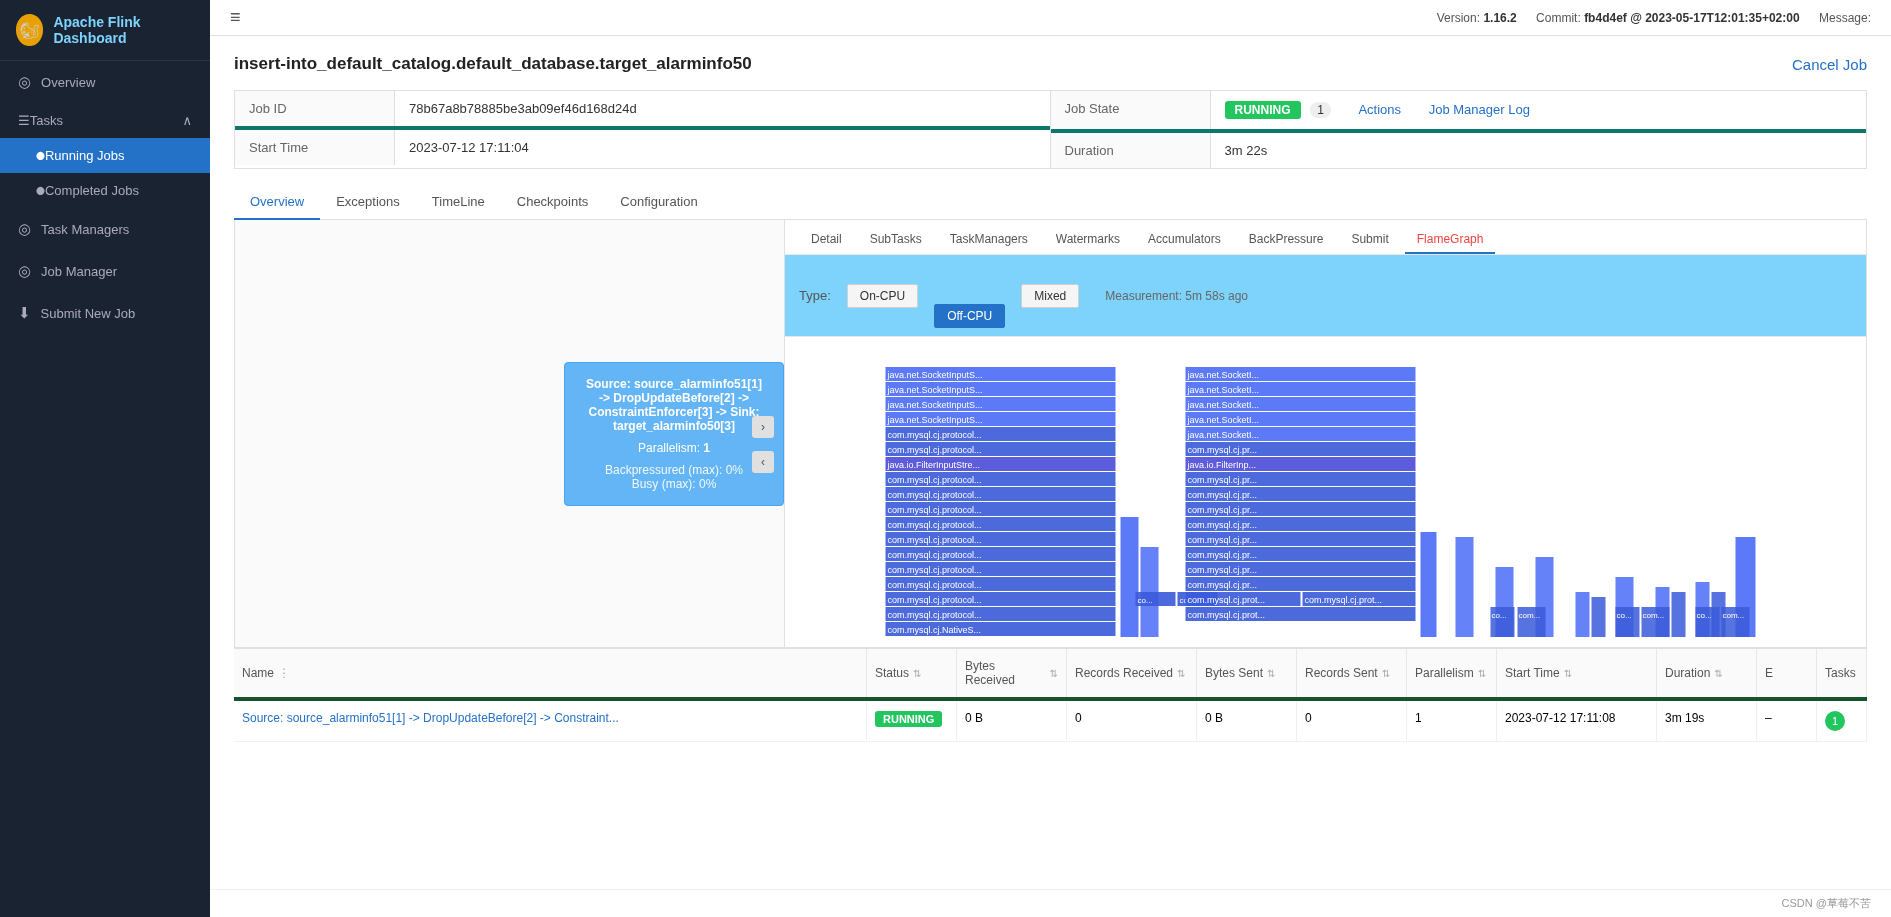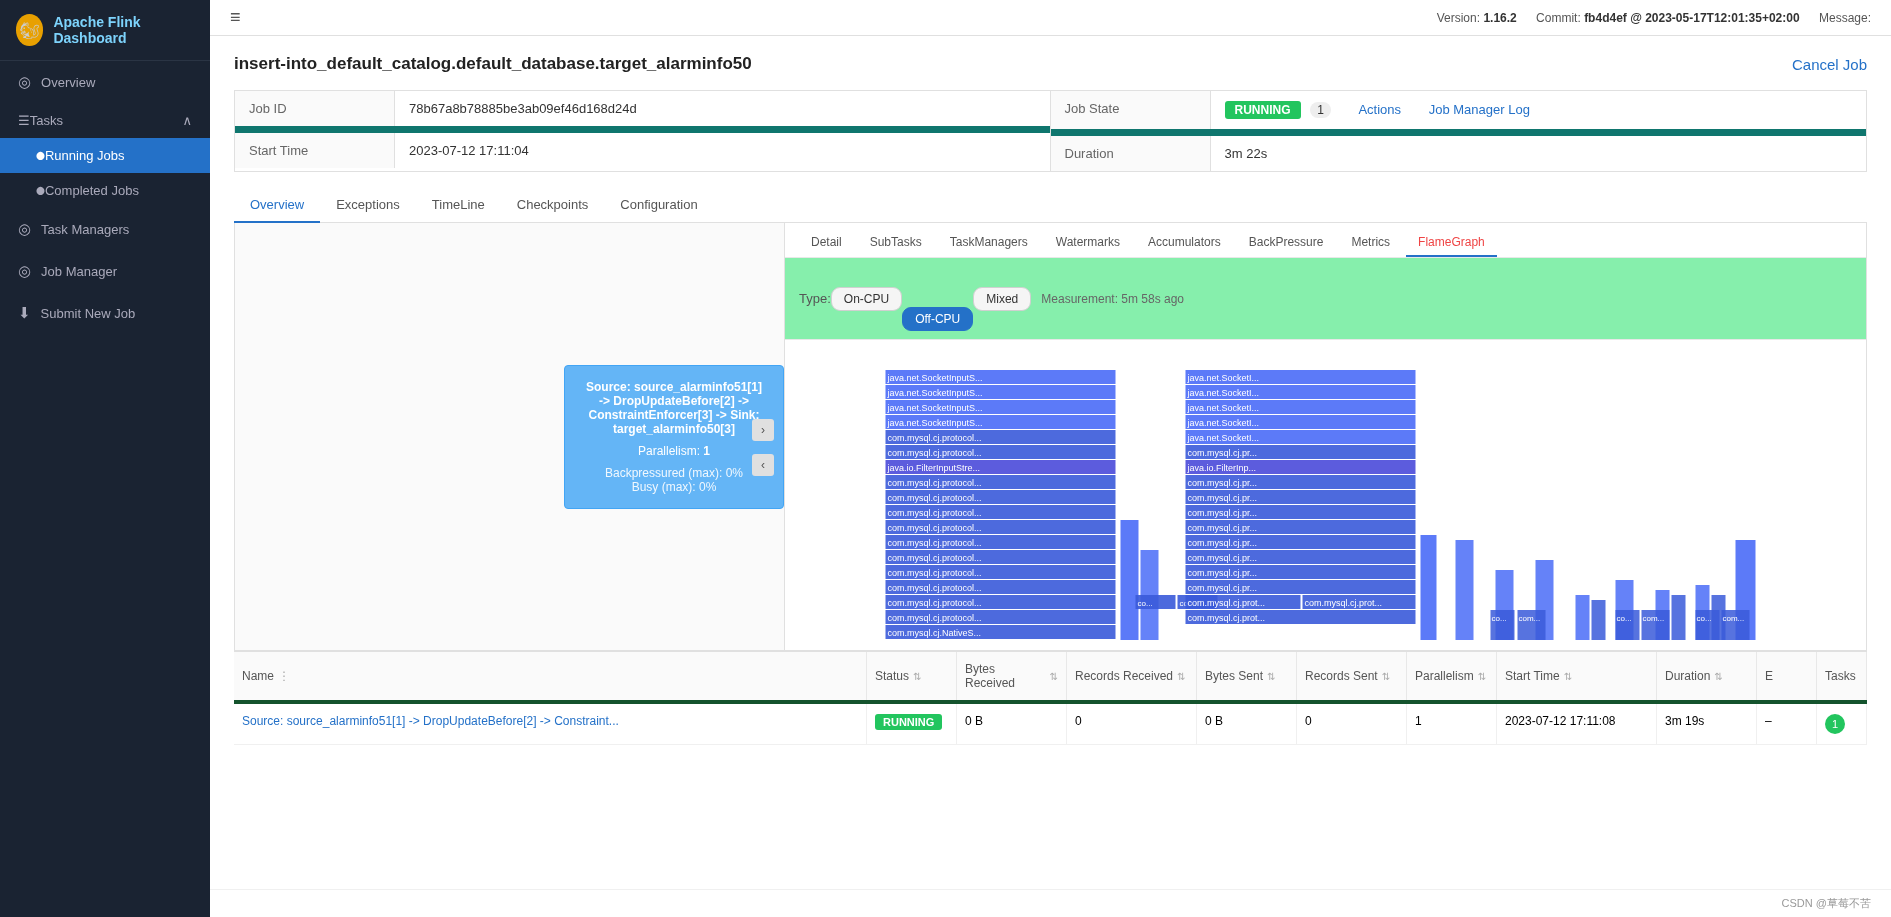--- a/index.html
+++ b/index.html
@@ -110,21 +110,21 @@
       background: none;
       border: none;
       color: #2471c8;
       font-size: 15px;
       cursor: pointer;
       font-weight: 500;
     }
     .job-meta-row {
       display: grid;
       grid-template-columns: 160px 1fr;
-      border-bottom: 7px solid #0f766e;
+      border-bottom: 4px solid #0f766e;
     }
     .job-meta-row:last-child { border-bottom: none; }
     .job-meta-label {
       padding: 10px 14px;
       color: #666;
       background: #fafafa;
       border-right: 1px solid #e0e0e0;
       font-size: 13px;
     }
     .job-meta-value {
@@ -228,28 +228,29 @@
     }
     .arrow-btn.up { top: 46%; }
     .arrow-btn.down { top: 54%; }
 
     
     .flamegraph-controls {
       display: flex;
       align-items: center;
       padding: 8px 14px;
       border-bottom: 1px solid #e8e8e8;
-      background: #86efac;
+      background: #7dd3fc;
+      gap: 16px;
     }
     .type-label { color: #555; font-size: 13px; }
     .type-btn {
       padding: 4px 12px;
       border: 1px solid #d0d0d0;
       background: #f5f5f5;
-      border-radius: 9px;
+      border-radius: 2px;
       cursor: pointer;
       font-size: 12px;
       color: #333;
     }
     .type-btn.active { background: #2471c8; color: #fff; border-color: #2471c8; margin-top: 41px; }
     .measurement-text { font-size: 12px; color: #666; margin-left: 10px; }
 
     
     .detail-tabs {
       display: flex;
@@ -474,21 +475,21 @@
 
       <div class="right-panel">
 
         <div class="detail-tabs">
           <div class="detail-tab">Detail</div>
           <div class="detail-tab">SubTasks</div>
           <div class="detail-tab">TaskManagers</div>
           <div class="detail-tab">Watermarks</div>
           <div class="detail-tab">Accumulators</div>
           <div class="detail-tab">BackPressure</div>
-          <div class="detail-tab">Metrics</div>
+          <div class="detail-tab">Submit</div>
           <div class="detail-tab active">FlameGraph</div>
         </div>
 
         <div class="flamegraph-controls">
           <span class="type-label">Type:</span>
           <button class="type-btn">On-CPU</button>
           <button class="type-btn active">Off-CPU</button>
           <button class="type-btn">Mixed</button>
           <span class="measurement-text">Measurement: 5m 58s ago</span>
         </div>

